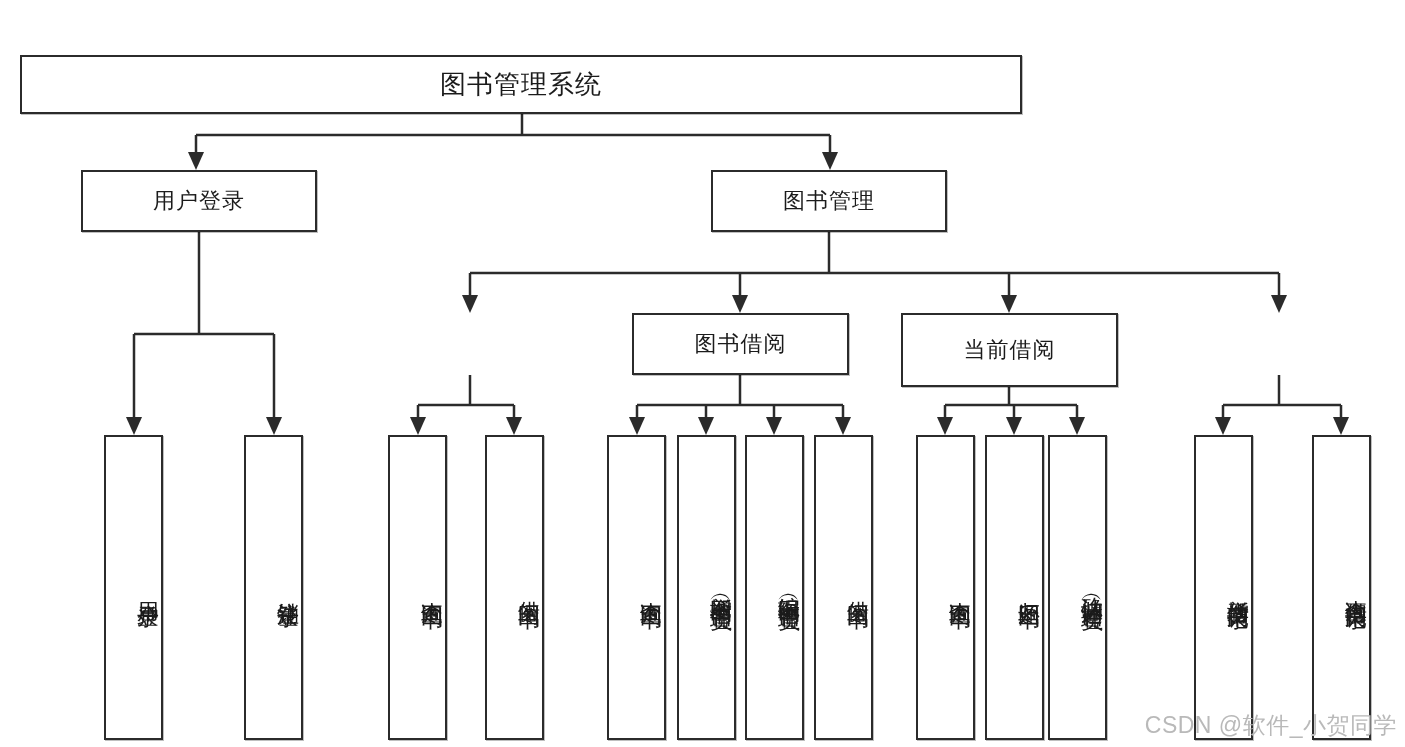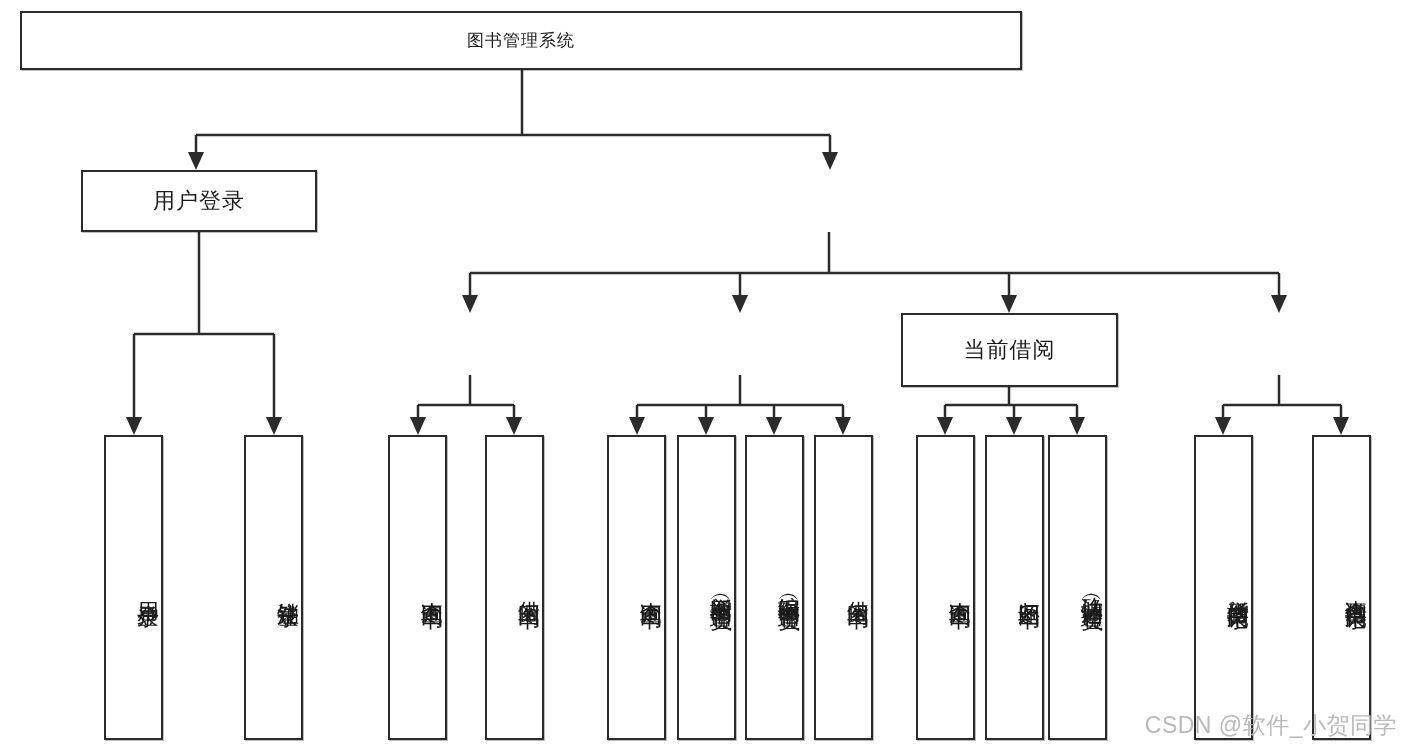--- a/index.html
+++ b/index.html
@@ -20,21 +20,21 @@
     align-items:center;
     justify-content:center;
     color:#1b1b1b;
     box-shadow:1px 1px 0 rgba(0,0,0,0.25);
   }
   .node.h{
     font-size:22px;
     letter-spacing:1px;
     white-space:nowrap;
   }
-  .node.root{font-size:17px;}
+  .node.root{font-size:26px;margin-top:44px;}
   .node.v{
     writing-mode:vertical-rl;
     text-orientation:upright;
     font-size:22px;
     line-height:1.18;
     letter-spacing:2px;
     padding-top:10px;
     padding-bottom:10px;
     align-items:flex-start;
     justify-content:center;
@@ -121,21 +121,23 @@
     <line x1="1223" y1="405" x2="1341" y2="405"></line>
     <line x1="1223" y1="405" x2="1223" y2="417"></line>
     <polygon points="1215,417 1231,417 1223,435"></polygon>
     <line x1="1341" y1="405" x2="1341" y2="417"></line>
     <polygon points="1333,417 1349,417 1341,435"></polygon>
   </svg>
 
   <div class="node h root" style="left:20px;top:11px;width:1002px;height:59px;">图书管理系统</div>
 
   <div class="node h" style="left:81px;top:170px;width:236px;height:62px;">用户登录</div>
+  <div class="node h" style="left:711px;top:170px;width:236px;height:62px;">图书管理</div>
 
+  <div class="node h" style="left:632px;top:313px;width:217px;height:62px;">图书借阅</div>
   <div class="node h" style="left:901px;top:313px;width:217px;height:74px;">当前借阅</div>
 
   <div class="node v" style="left:104px;top:435px;width:59px;height:305px;">
     <span class="vtxt">用户登录</span>
   </div>
   <div class="node v" style="left:244px;top:435px;width:59px;height:305px;">
     <span class="vtxt">注销登录</span>
   </div>
 
   <div class="node v" style="left:388px;top:435px;width:59px;height:305px;">

